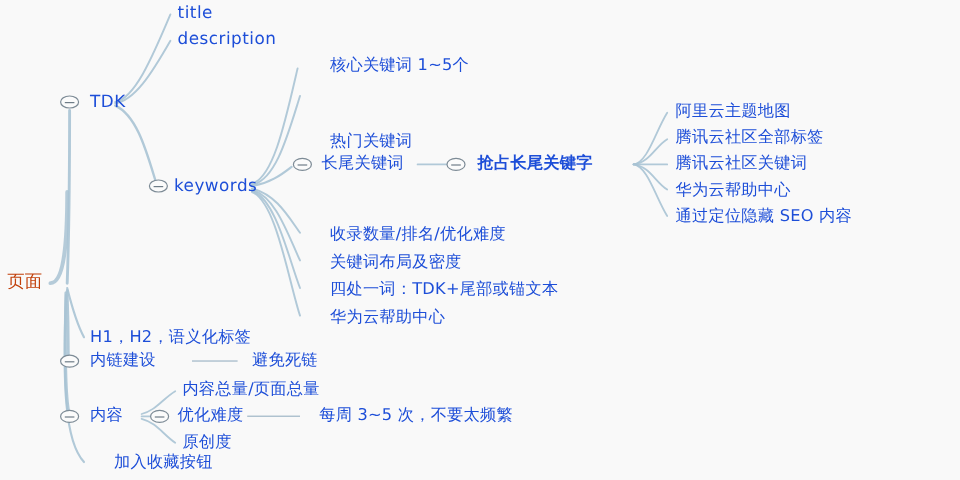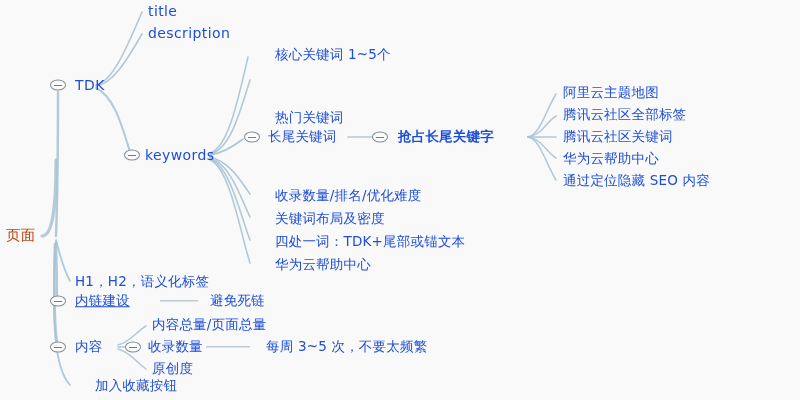--- a/index.html
+++ b/index.html
@@ -143,31 +143,31 @@
   <div class="node-label" style="left:563px; top:181px;">通过定位隐藏 SEO 内容</div>
 
   <div class="node-label" style="left:275px; top:219px;">关键词布局及密度</div>
   <div class="node-label" style="left:275px; top:196px;">收录数量/排名/优化难度</div>
   <div class="node-label" style="left:275px; top:242px;">四处一词：TDK+尾部或锚文本</div>
   <div class="node-label" style="left:275px; top:265px;">华为云帮助中心</div>
 
   <div class="node-label" style="left:75px; top:282px;">H1，H2，语义化标签</div>
 
   <div class="toggle" style="left:58px; top:301px;"></div>
-  <div class="node-label" style="left:75px; top:301px;text-decoration:underline;">内链建设</div>
+  <div class="node-label" style="left:75px; top:301px;">内链建设</div>
   <div class="dash" style="left:160px; top:301px; width:38px;"></div>
   <div class="node-label" style="left:210px; top:301px;">避免死链</div>
 
   <div class="toggle" style="left:58px; top:347px;"></div>
   <div class="node-label" style="left:75px; top:347px;">内容</div>
 
   <div class="node-label" style="left:152px; top:325px;">内容总量/页面总量</div>
 
   <div class="toggle" style="left:133px; top:347px;"></div>
-  <div class="node-label" style="left:148px; top:347px;">收录数量</div>
+  <div class="node-label" style="left:148px; top:347px;">优化难度</div>
   <div class="dash" style="left:206px; top:347px; width:44px;"></div>
   <div class="node-label" style="left:266px; top:347px;text-align:right;">每周 3~5 次，不要太频繁</div>
 
   <div class="node-label" style="left:152px; top:369px;">原创度</div>
 
   <div class="node-label" style="left:75px; top:386px;margin-left:20px;">加入收藏按钮</div>
 
 </div>
 
 </body></html>

